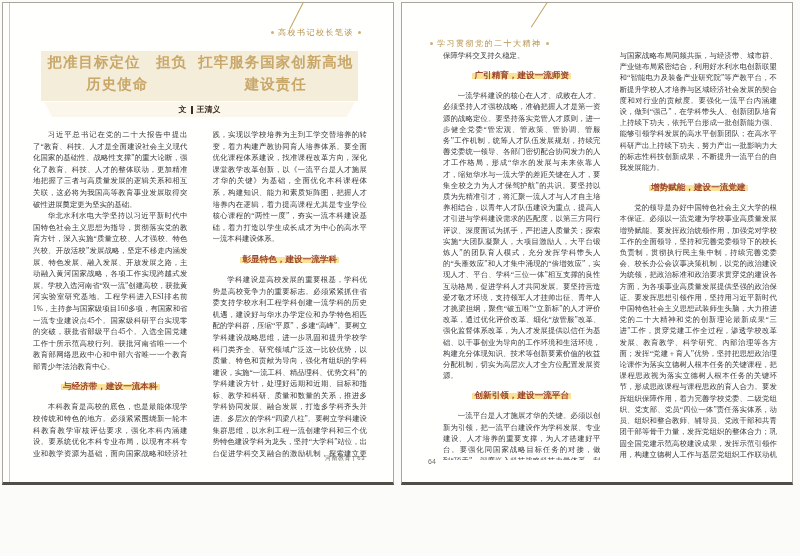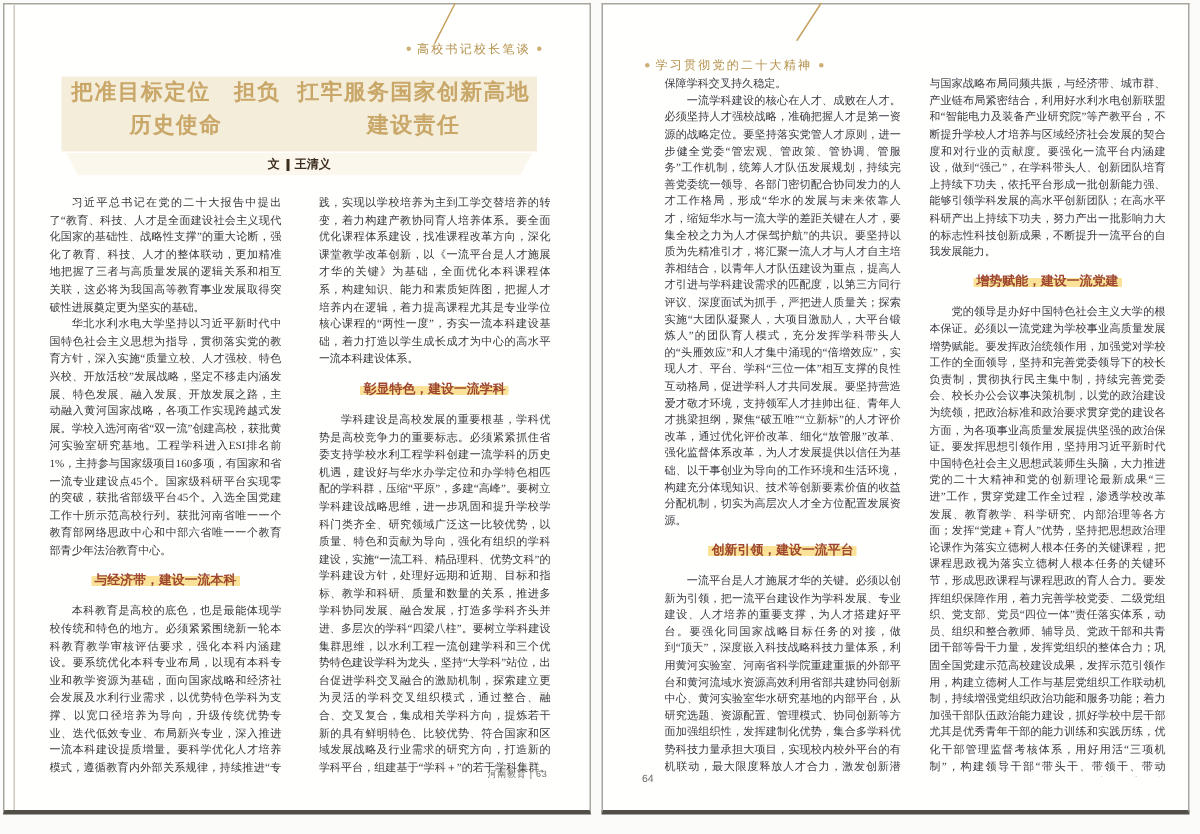--- a/index.html
+++ b/index.html
@@ -1,17 +1,17 @@
 <!DOCTYPE html>
 <html><head>
 <meta charset="utf-8">
 <style>
   html,body{margin:0;padding:0;background:#fbfbfa;width:800px;height:556px;overflow:hidden;}
   .spread{display:flex;gap:7px;padding:2px;box-sizing:border-box;}
-  .page{position:relative;width:392px;height:541px;background:#fffffe;border:1px solid #a9a59d;
+  .page{position:relative;width:392px;height:483px;background:#fffffe;border:1px solid #a9a59d;
         border-bottom:3px solid #514d47;box-sizing:border-box;
         font-family:"Liberation Serif","DejaVu Serif",serif;}
   .spine{position:absolute;top:0;bottom:0;left:6px;width:1px;background:#cfcac1;}
 
   
   .hdr{position:absolute;display:flex;align-items:center;gap:4px;color:#b5924c;
        font-family:"Liberation Sans","DejaVu Sans",sans-serif;font-size:8px;letter-spacing:1.5px;}
   .hdr-left-page{top:24px;right:32px;}
   .hdr-right-page{top:35px;left:28px;}
   .hdr-dot{width:3px;height:3px;border-radius:50%;background:#c5a25e;opacity:.85;flex:0 0 auto;}
@@ -97,20 +97,21 @@
     <div class="hdr-line hdr-line-r"></div>
     <div class="hdr hdr-right-page">
       <span class="hdr-dot"></span>
       <span>学习贯彻党的二十大精神</span>
       <span class="hdr-dot"></span>
     </div>
 
     <div class="cols cols-right-page">
       <div class="col">
         <p>保障学科交叉持久稳定。</p>
+        <h3 class="subhead"><span class="hl">广引精育，建设一流师资</span></h3>
         <p class="indent">一流学科建设的核心在人才、成败在人才。必须坚持人才强校战略，准确把握人才是第一资源的战略定位。要坚持落实党管人才原则，进一步健全党委“管宏观、管政策、管协调、管服务”工作机制，统筹人才队伍发展规划，持续完善党委统一领导、各部门密切配合协同发力的人才工作格局，形成“华水的发展与未来依靠人才，缩短华水与一流大学的差距关键在人才，要集全校之力为人才保驾护航”的共识。要坚持以质为先精准引才，将汇聚一流人才与人才自主培养相结合，以青年人才队伍建设为重点，提高人才引进与学科建设需求的匹配度，以第三方同行评议、深度面试为抓手，严把进人质量关；探索实施“大团队凝聚人，大项目激励人，大平台锻炼人”的团队育人模式，充分发挥学科带头人的“头雁效应”和人才集中涌现的“倍增效应”，实现人才、平台、学科“三位一体”相互支撑的良性互动格局，促进学科人才共同发展。要坚持营造爱才敬才环境，支持领军人才挂帅出征、青年人才挑梁担纲，聚焦“破五唯”“立新标”的人才评价改革，通过优化评价改革、细化“放管服”改革、强化监督体系改革，为人才发展提供以信任为基础、以干事创业为导向的工作环境和生活环境，构建充分体现知识、技术等创新要素价值的收益分配机制，切实为高层次人才全方位配置发展资源。</p>
         <h3 class="subhead"><span class="hl">创新引领，建设一流平台</span></h3>
         <p class="indent">一流平台是人才施展才华的关键。必须以创新为引领，把一流平台建设作为学科发展、专业建设、人才培养的重要支撑，为人才搭建好平台。要强化同国家战略目标任务的对接，做到“顶天”，深度嵌入科技战略科技力量体系，利用黄河实验室、河南省科学院重建重振的外部平台和黄河流域水资源高效利用省部共建协同创新中心、黄河实验室华水研究基地的内部平台，从研究选题、资源配置、管理模式、协同创新等方面加强组织性，发挥建制化优势，集合多学科优势科技力量承担大项目，实现校内校外平台的有机联动，最大限度释放人才合力，激发创新潜力、提升创新效能，扩大科技创新成效。要深化产学研深度融合，做到“立地”，主动适应新发展格局，</p>
       </div>
       <div class="col">
         <p>与国家战略布局同频共振，与经济带、城市群、产业链布局紧密结合，利用好水利水电创新联盟和“智能电力及装备产业研究院”等产教平台，不断提升学校人才培养与区域经济社会发展的契合度和对行业的贡献度。要强化一流平台内涵建设，做到“强己”，在学科带头人、创新团队培育上持续下功夫，依托平台形成一批创新能力强、能够引领学科发展的高水平创新团队；在高水平科研产出上持续下功夫，努力产出一批影响力大的标志性科技创新成果，不断提升一流平台的自我发展能力。</p>
         <h3 class="subhead"><span class="hl">增势赋能，建设一流党建</span></h3>
         <p class="indent">党的领导是办好中国特色社会主义大学的根本保证。必须以一流党建为学校事业高质量发展增势赋能。要发挥政治统领作用，加强党对学校工作的全面领导，坚持和完善党委领导下的校长负责制，贯彻执行民主集中制，持续完善党委会、校长办公会议事决策机制，以党的政治建设为统领，把政治标准和政治要求贯穿党的建设各方面，为各项事业高质量发展提供坚强的政治保证。要发挥思想引领作用，坚持用习近平新时代中国特色社会主义思想武装师生头脑，大力推进党的二十大精神和党的创新理论最新成果“三进”工作，贯穿党建工作全过程，渗透学校改革发展、教育教学、科学研究、内部治理等各方面；发挥“党建＋育人”优势，坚持把思想政治理论课作为落实立德树人根本任务的关键课程，把课程思政视为落实立德树人根本任务的关键环节，形成思政课程与课程思政的育人合力。要发挥组织保障作用，着力完善学校党委、二级党组织、党支部、党员“四位一体”责任落实体系，动员、组织和整合教师、辅导员、党政干部和共青团干部等骨干力量，发挥党组织的整体合力；巩固全国党建示范高校建设成果，发挥示范引领作用，构建立德树人工作与基层党组织工作联动机制，持续增强党组织政治功能和服务功能；着力加强干部队伍政治能力建设，抓好学校中层干部尤其是优秀青年干部的能力训练和实践历练，优化干部管理监督考核体系，用好用活“三项机制”，构建领导干部“带头干、带领干、带动干”的工作机制，推动学校党建与高等教育事业发展深度融合，确保党的教育政策和党中央重大决策部署在华水落地生效。</p>
         <p class="author-note">（作者系华北水利水电大学党委书记）</p>
         <p class="editor-line">责编：初　心</p>

